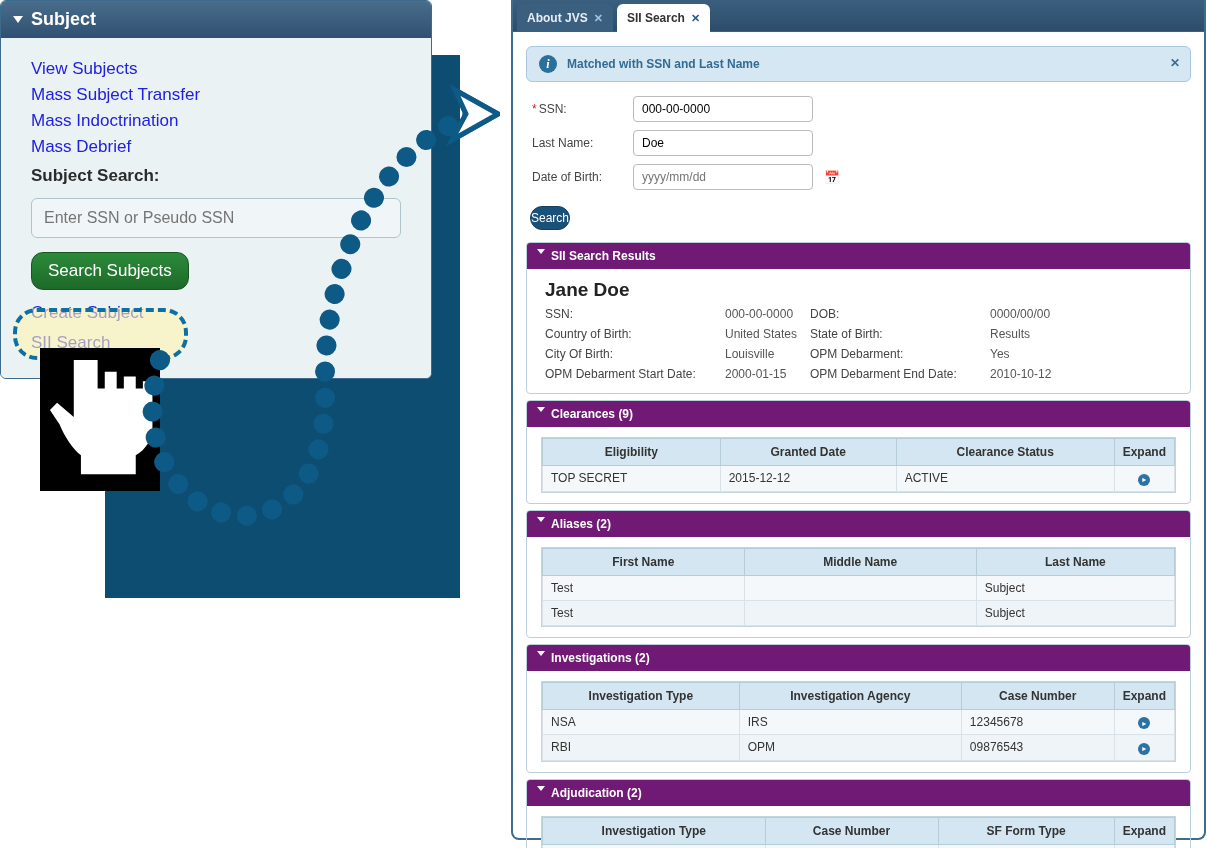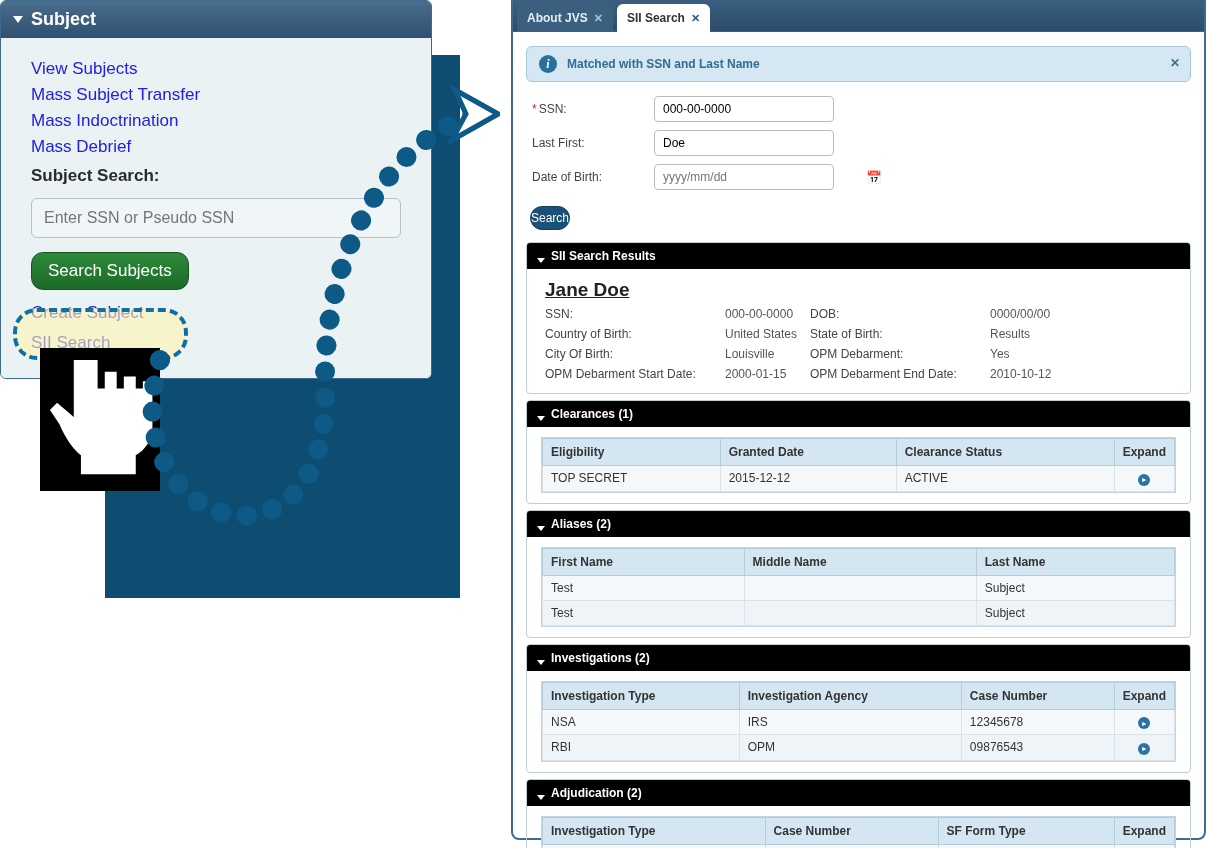--- a/index.html
+++ b/index.html
@@ -214,21 +214,21 @@
     right: 10px;
     top: 9px;
     color: #3b6f92;
     font-weight: bold;
     cursor: pointer;
   }
 
   .form-row {
     display: flex;
     align-items: center;
-    gap: 32px;
+    gap: 11px;
     margin: 8px 0 8px 6px;
   }
   .form-label {
     width: 90px;
     color: #444;
     font-size: 12px;
   }
   .req { color: #c22; margin-right: 2px; }
   .form-input {
     border: 1px solid #bbb;
@@ -255,44 +255,43 @@
     cursor: pointer;
   }
 
   .section {
     margin-top: 6px;
     border: 1px solid #bcd0da;
     border-radius: 4px;
     overflow: hidden;
   }
   .section-header {
-    background: #000000;
+    background: #701a75;
     color: #fff;
     font-size: 12px;
     font-weight: bold;
     padding: 6px 10px;
     display: flex;
-    align-items: flex-end;
+    align-items: flex-start;
     gap: 6px;
   }
   .section-header .tri {
     width: 0; height: 0;
     border-left: 4px solid transparent;
     border-right: 4px solid transparent;
     border-top: 5px solid #fff;
   }
   .result-block {
     padding: 10px 18px 12px 18px;
   }
   .result-name {
     font-size: 19px;
     font-weight: bold;
     margin-bottom: 6px;
     color: #222;
-    text-decoration: underline;
   }
   .info-grid {
     display: grid;
     grid-template-columns: 180px 85px 180px 110px;
     row-gap: 6px;
     font-size: 12px;
     align-items: center;
   }
   .info-grid .lbl { color: #444; }
   .info-grid .val { color: #555; }
@@ -303,21 +302,21 @@
   }
   table.data {
     width: 100%;
     border-collapse: collapse;
     font-size: 12px;
   }
   table.data th {
     background: #d4e6f1;
     border: 1px solid #b5ccd9;
     padding: 6px 8px;
-    text-align: left;
+    text-align: center;
     font-weight: bold;
   }
   table.data td {
     border: 1px solid #d8e2e8;
     padding: 5px 8px;
     background: #eef4f7;
   }
   table.data tr:nth-child(even) td { background: #f5f8fa; }
   .expand-icon {
     width: 12px; height: 12px;
@@ -398,21 +397,21 @@
       <span class="info-icon">i</span>
       <span>Matched with SSN and Last Name</span>
       <span class="close-x">✕</span>
     </div>
 
     <div class="form-row">
       <span class="form-label"><span class="req">*</span><span>SSN:</span></span>
       <input class="form-input" style="width: 180px;" value="000-00-0000">
     </div>
     <div class="form-row">
-      <span class="form-label">Last First:</span>
+      <span class="form-label">Last Name:</span>
       <input class="form-input" style="width: 180px;" value="Doe">
     </div>
     <div class="form-row">
       <span class="form-label">Date of Birth:</span>
       <input class="form-input" style="width: 180px; color: rgb(136, 136, 136);" placeholder="yyyy/mm/dd">
       <span class="date-icon">📅</span>
     </div>
 
     <button class="search-btn">Search</button>
 
@@ -445,21 +444,21 @@
           <span class="lbl">OPM Debarment End Date:</span>
           <span class="val">2010-10-12</span>
         </div>
       </div>
     </div>
 
     
     <div class="section">
       <div class="section-header">
         <span class="tri"></span>
-        <span>Clearances (1)</span>
+        <span>Clearances (9)</span>
       </div>
       <div class="inner-table">
         <table class="data">
           <tbody>
               <tr>
             <th>Eligibility</th>
             <th>Granted Date</th>
             <th>Clearance Status</th>
             <th class="expand-col">Expand</th>
           </tr>

